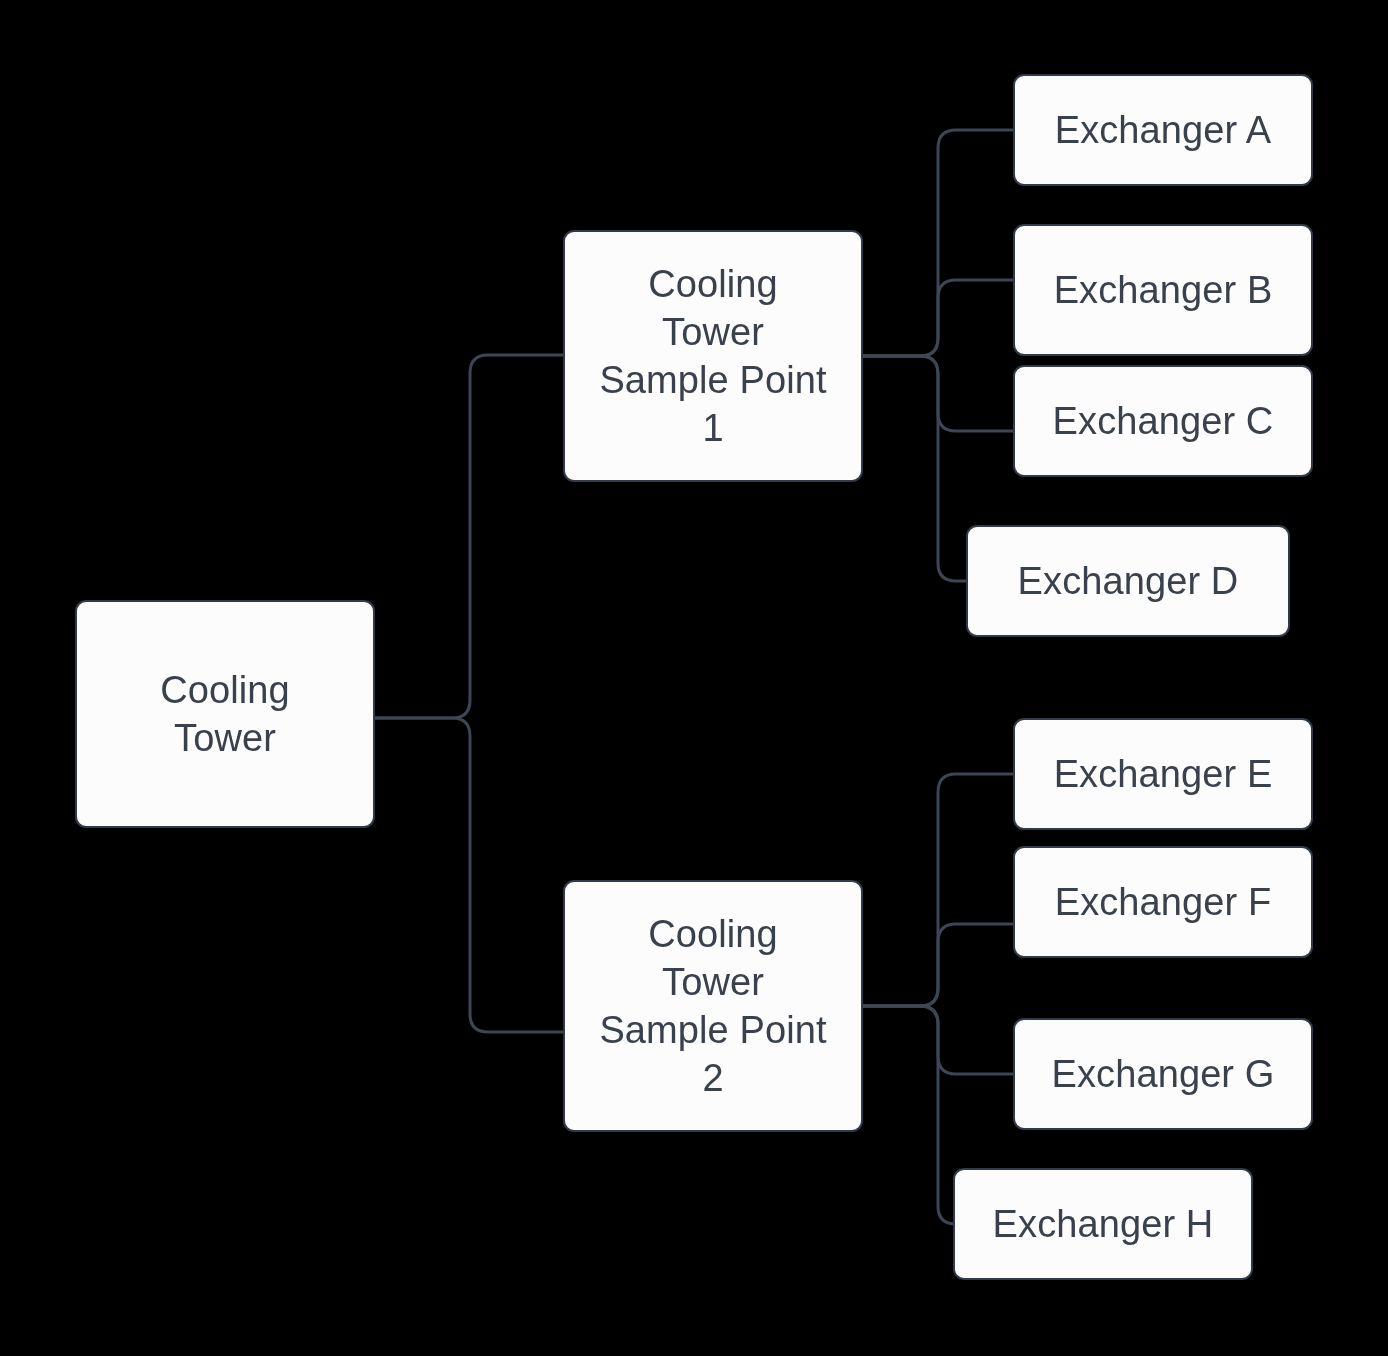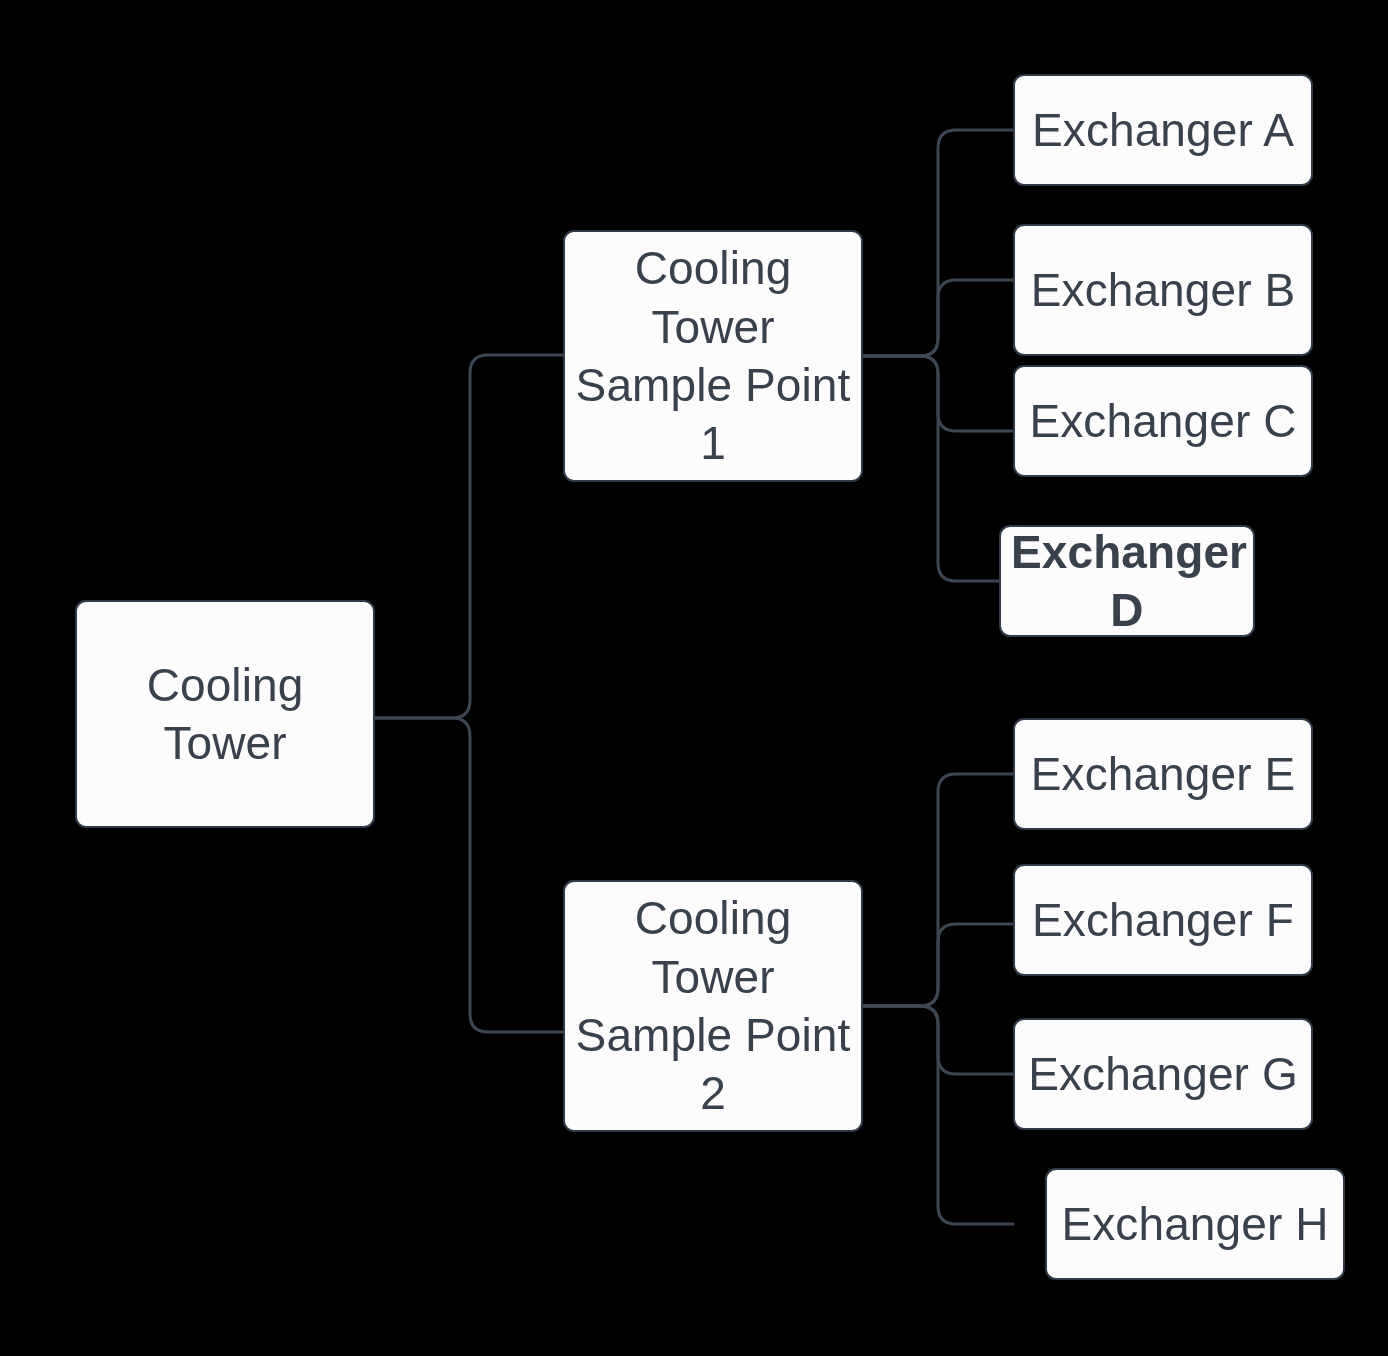--- a/index.html
+++ b/index.html
@@ -26,21 +26,21 @@
     position: absolute;
     box-sizing: border-box;
     background: #fcfcfc;
     border: 2px solid #303a48;
     border-radius: 11px;
     display: flex;
     align-items: center;
     justify-content: center;
     text-align: center;
     color: #39414d;
-    font-size: 46px;
+    font-size: 38px;
     line-height: 1.27;
     letter-spacing: 0.1px;
     padding: 4px 10px;
     z-index: 2;
     white-space: pre-line;
   }
   .node-wrap {
     width: 100%;
     display: block;
   }
@@ -70,20 +70,20 @@
 Tower
 Sample Point
 1</span></div>
       <div class="node" style="left: 563px; top: 880px; width: 300px; height: 252px;"><span class="node-wrap">Cooling
 Tower
 Sample Point
 2</span></div>
       <div class="node" style="left: 1013px; top: 74px; width: 300px; height: 112px;"><span class="node-wrap">Exchanger A</span></div>
       <div class="node" style="left: 1013px; top: 224px; width: 300px; height: 132px;"><span class="node-wrap">Exchanger B</span></div>
       <div class="node" style="left: 1013px; top: 365px; width: 300px; height: 112px;"><span class="node-wrap">Exchanger C</span></div>
-      <div class="node" style="left: 999px; top: 525px; width: 256px; height: 112px; font-weight: bold;"><span class="node-wrap">Exchanger D</span></div>
+      <div class="node" style="left: 966px; top: 525px; width: 324px; height: 112px;"><span class="node-wrap">Exchanger D</span></div>
       <div class="node" style="left: 1013px; top: 718px; width: 300px; height: 112px;"><span class="node-wrap">Exchanger E</span></div>
-      <div class="node" style="left: 1013px; top: 864px; width: 300px; height: 112px;"><span class="node-wrap">Exchanger F</span></div>
+      <div class="node" style="left: 1013px; top: 846px; width: 300px; height: 112px;"><span class="node-wrap">Exchanger F</span></div>
       <div class="node" style="left: 1013px; top: 1018px; width: 300px; height: 112px; align-items: center;"><span class="node-wrap">Exchanger G</span></div>
-      <div class="node" style="left: 1045px; top: 1168px; width: 300px; height: 112px;"><span class="node-wrap">Exchanger H</span></div>
+      <div class="node" style="left: 953px; top: 1168px; width: 300px; height: 112px;"><span class="node-wrap">Exchanger H</span></div>
     </div>
 
 </div>
 
 </body></html>

